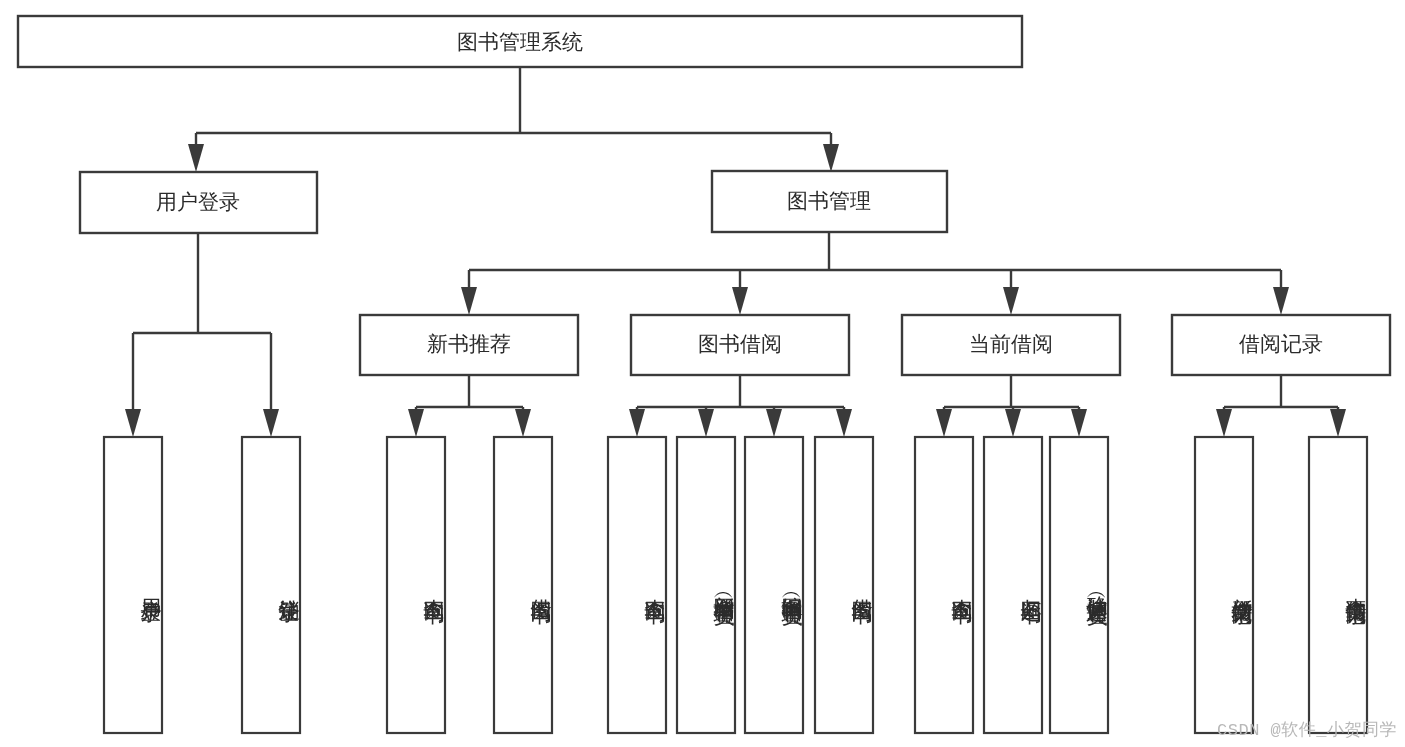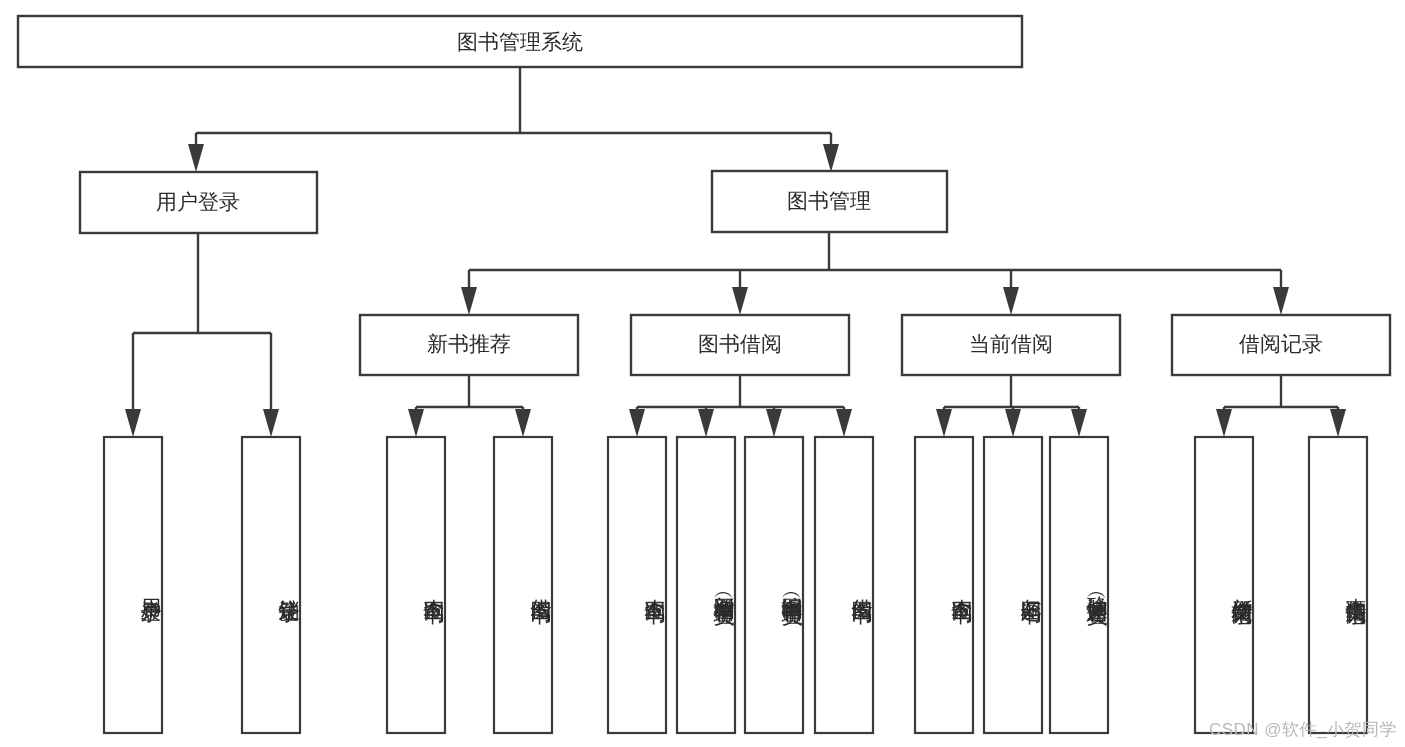--- a/index.html
+++ b/index.html
@@ -64,21 +64,21 @@
     line-height: 1.08;
     color: #2b2b2b;
     letter-spacing: 1.5px;
     white-space: nowrap;
     pointer-events: none;
   }
   .watermark {
     position: absolute;
     right: 8px;
     bottom: 6px;
-    font-family: Liberation Sans, sans-serif;
+    font-family: Liberation Mono, monospace;
     font-size: 17px;
     color: #b8b8b8;
     letter-spacing: 0.5px;
     white-space: nowrap;
   }
 </style>
 </head>
 <body>
 
 <div id="chart-root">

